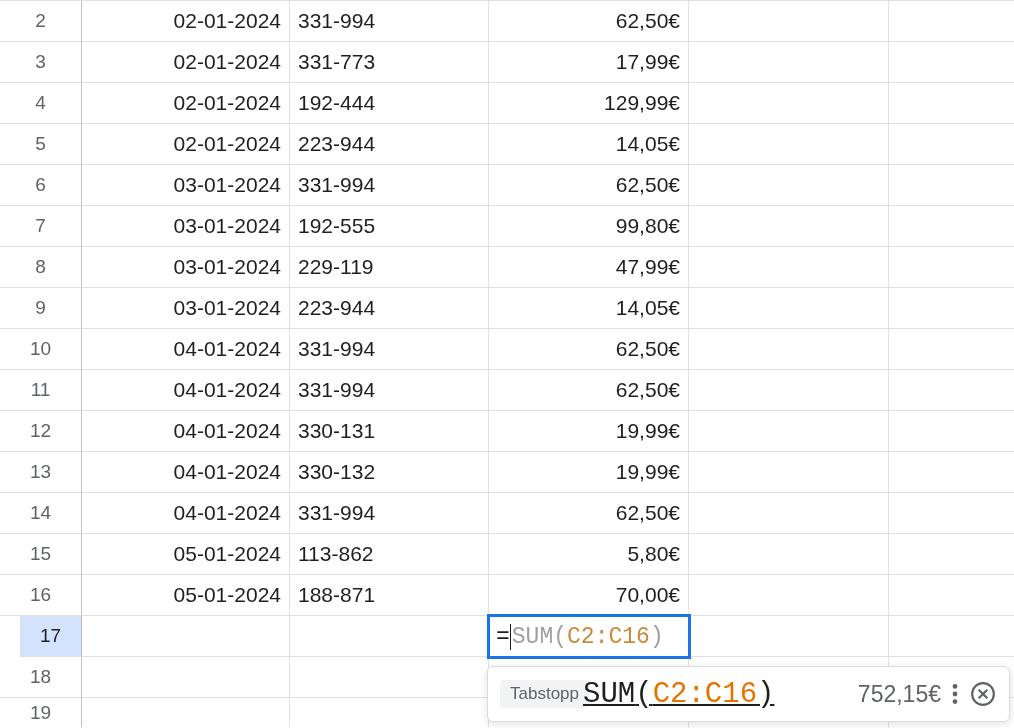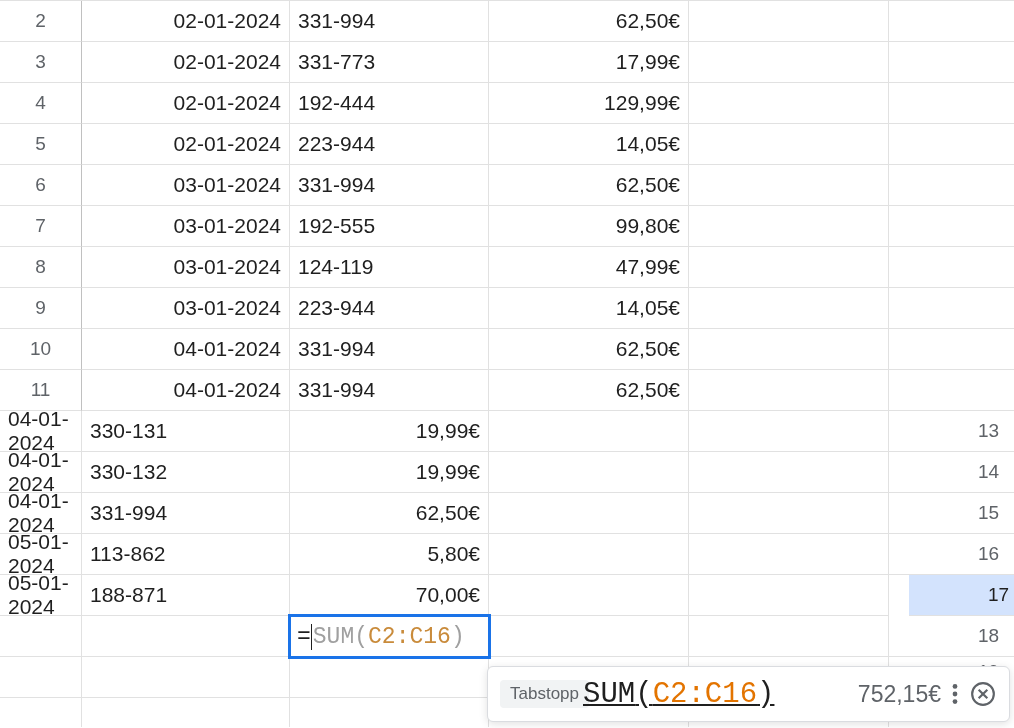--- a/index.html
+++ b/index.html
@@ -152,21 +152,21 @@
     <div class="cell "></div>
     <div class="cell "></div>
     <div class="cell row-header">7</div>
     <div class="cell date-col">03-01-2024</div>
     <div class="cell id-col">192-555</div>
     <div class="cell amount-col">99,80€</div>
     <div class="cell "></div>
     <div class="cell "></div>
     <div class="cell row-header">8</div>
     <div class="cell date-col">03-01-2024</div>
-    <div class="cell id-col">124-119</div>
+    <div class="cell id-col">229-119</div>
     <div class="cell amount-col">47,99€</div>
     <div class="cell "></div>
     <div class="cell "></div>
     <div class="cell row-header">9</div>
     <div class="cell date-col">03-01-2024</div>
     <div class="cell id-col">223-944</div>
     <div class="cell amount-col">14,05€</div>
     <div class="cell "></div>
     <div class="cell "></div>
     <div class="cell row-header">10</div>
@@ -174,20 +174,21 @@
     <div class="cell id-col">331-994</div>
     <div class="cell amount-col">62,50€</div>
     <div class="cell "></div>
     <div class="cell "></div>
     <div class="cell row-header">11</div>
     <div class="cell date-col">04-01-2024</div>
     <div class="cell id-col">331-994</div>
     <div class="cell amount-col">62,50€</div>
     <div class="cell "></div>
     <div class="cell "></div>
+    <div class="cell row-header">12</div>
     <div class="cell date-col">04-01-2024</div>
     <div class="cell id-col">330-131</div>
     <div class="cell amount-col">19,99€</div>
     <div class="cell "></div>
     <div class="cell "></div>
     <div class="cell row-header">13</div>
     <div class="cell date-col">04-01-2024</div>
     <div class="cell id-col">330-132</div>
     <div class="cell amount-col">19,99€</div>
     <div class="cell "></div>

